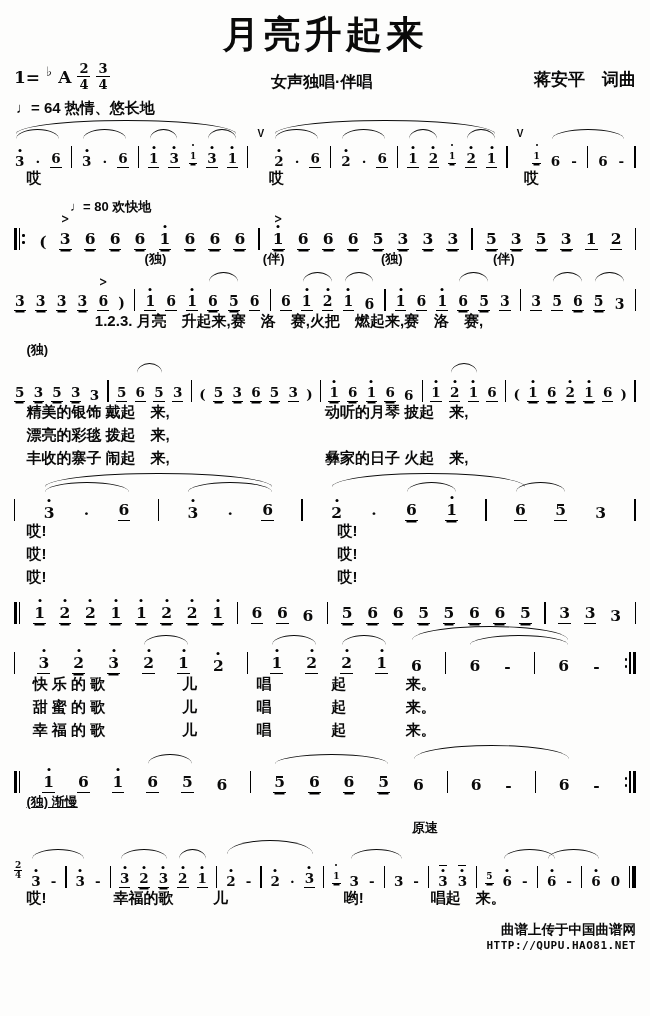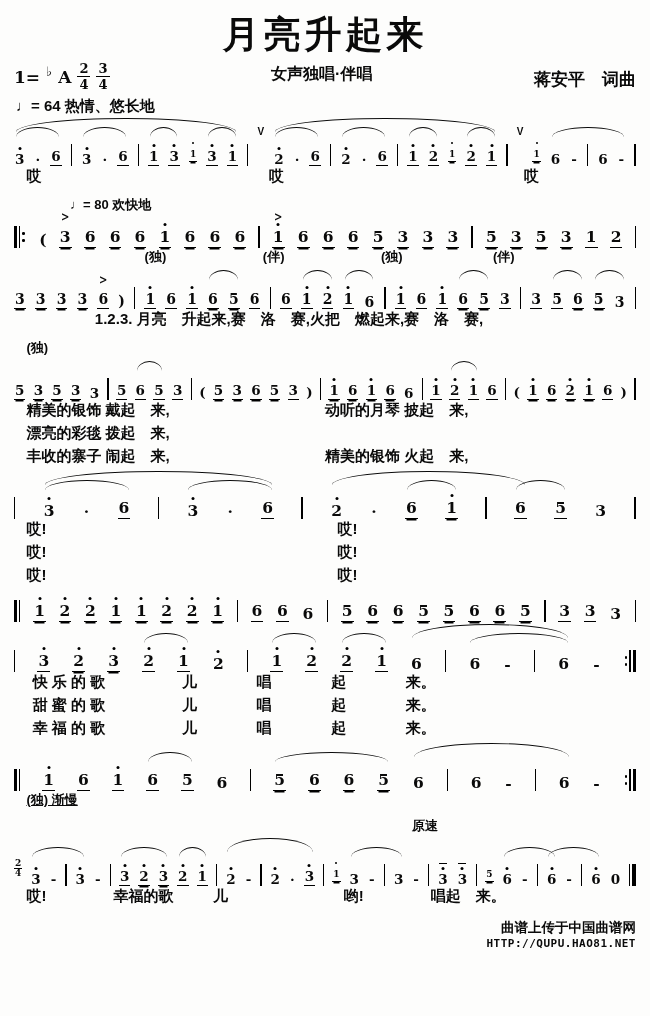--- a/index.html
+++ b/index.html
@@ -8,21 +8,21 @@
   .hdr{text-align:center;}
   h1.title{font-size:37px;margin:2px 0 0 0;font-weight:900;letter-spacing:4px;
            font-family:"Liberation Sans",sans-serif;}
   .hdr-mid{display:flex;justify-content:space-between;align-items:flex-start;margin-top:2px;}
   .key-block{display:flex;align-items:center;gap:6px;font-weight:700;font-size:17px;
              font-family:"DejaVu Serif",serif;}
   .flat{vertical-align:super;font-size:13px;position:relative;top:-5px;}
   .frac{display:inline-flex;flex-direction:column;align-items:center;line-height:1;font-size:13px;font-weight:700;}
   .frac .fn{border-bottom:1.6px solid #000;padding:0 2px 1px 2px;}
   .frac .fd{padding-top:1px;}
-  .subtitle{font-size:16px;font-weight:700;margin-top:2px;}
+  .subtitle{font-size:16px;font-weight:700;margin-top:10px;}
   .credit{font-size:17px;font-weight:800;margin-top:6px;}
   .tempo1{text-align:left;font-size:15px;font-weight:700;margin:6px 0 2px 2px;}
   .score{margin-top:4px;}
   .score-line{margin-bottom:7px;}
   .tokens{display:flex;justify-content:space-between;align-items:flex-end;position:relative;
           height:27px;margin-top:6px;font-family:"DejaVu Serif",serif;}
   .tokens.loarc{margin-top:15px;}
   .tokens.hiarc{margin-top:23px;}
   .note{position:relative;display:inline-block;line-height:1;padding:0 1px;}
   .note .num{font-weight:700;font-size:inherit;}
@@ -283,21 +283,21 @@
       </span>
       <span class="lyr-row" style="display: block; position: relative;">
         <span class="lyr" style="left: 2%;">精美的银饰 戴起　来,</span>
         <span class="lyr" style="left: 50%;">动听的月琴 披起　来,</span>
       </span>
       <span class="lyr-row" style="display: block; position: relative;">
         <span class="lyr" style="left: 2%;">漂亮的彩毯 拨起　来,</span>
       </span>
       <span class="lyr-row" style="display: block; position: relative;">
         <span class="lyr" style="left: 2%;">丰收的寨子 闹起　来,</span>
-        <span class="lyr" style="left: 50%;">精美的银饰 火起　来,</span>
+        <span class="lyr" style="left: 50%;">彝家的日子 火起　来,</span>
       </span>
     </span>
     <span class="score-line" style="display: block;">
       <span class="tokens hiarc" style="display: flex; font-size: 15.5px;">
         <span class="bar"></span>
         <span class="note"><span class="num">3</span><span class="dot-a"></span></span>
         <span class="augdot">·</span>
         <span class="note u1"><span class="num">6</span></span>
         <span class="bar"></span>
         <span class="note"><span class="num">3</span><span class="dot-a"></span></span>

